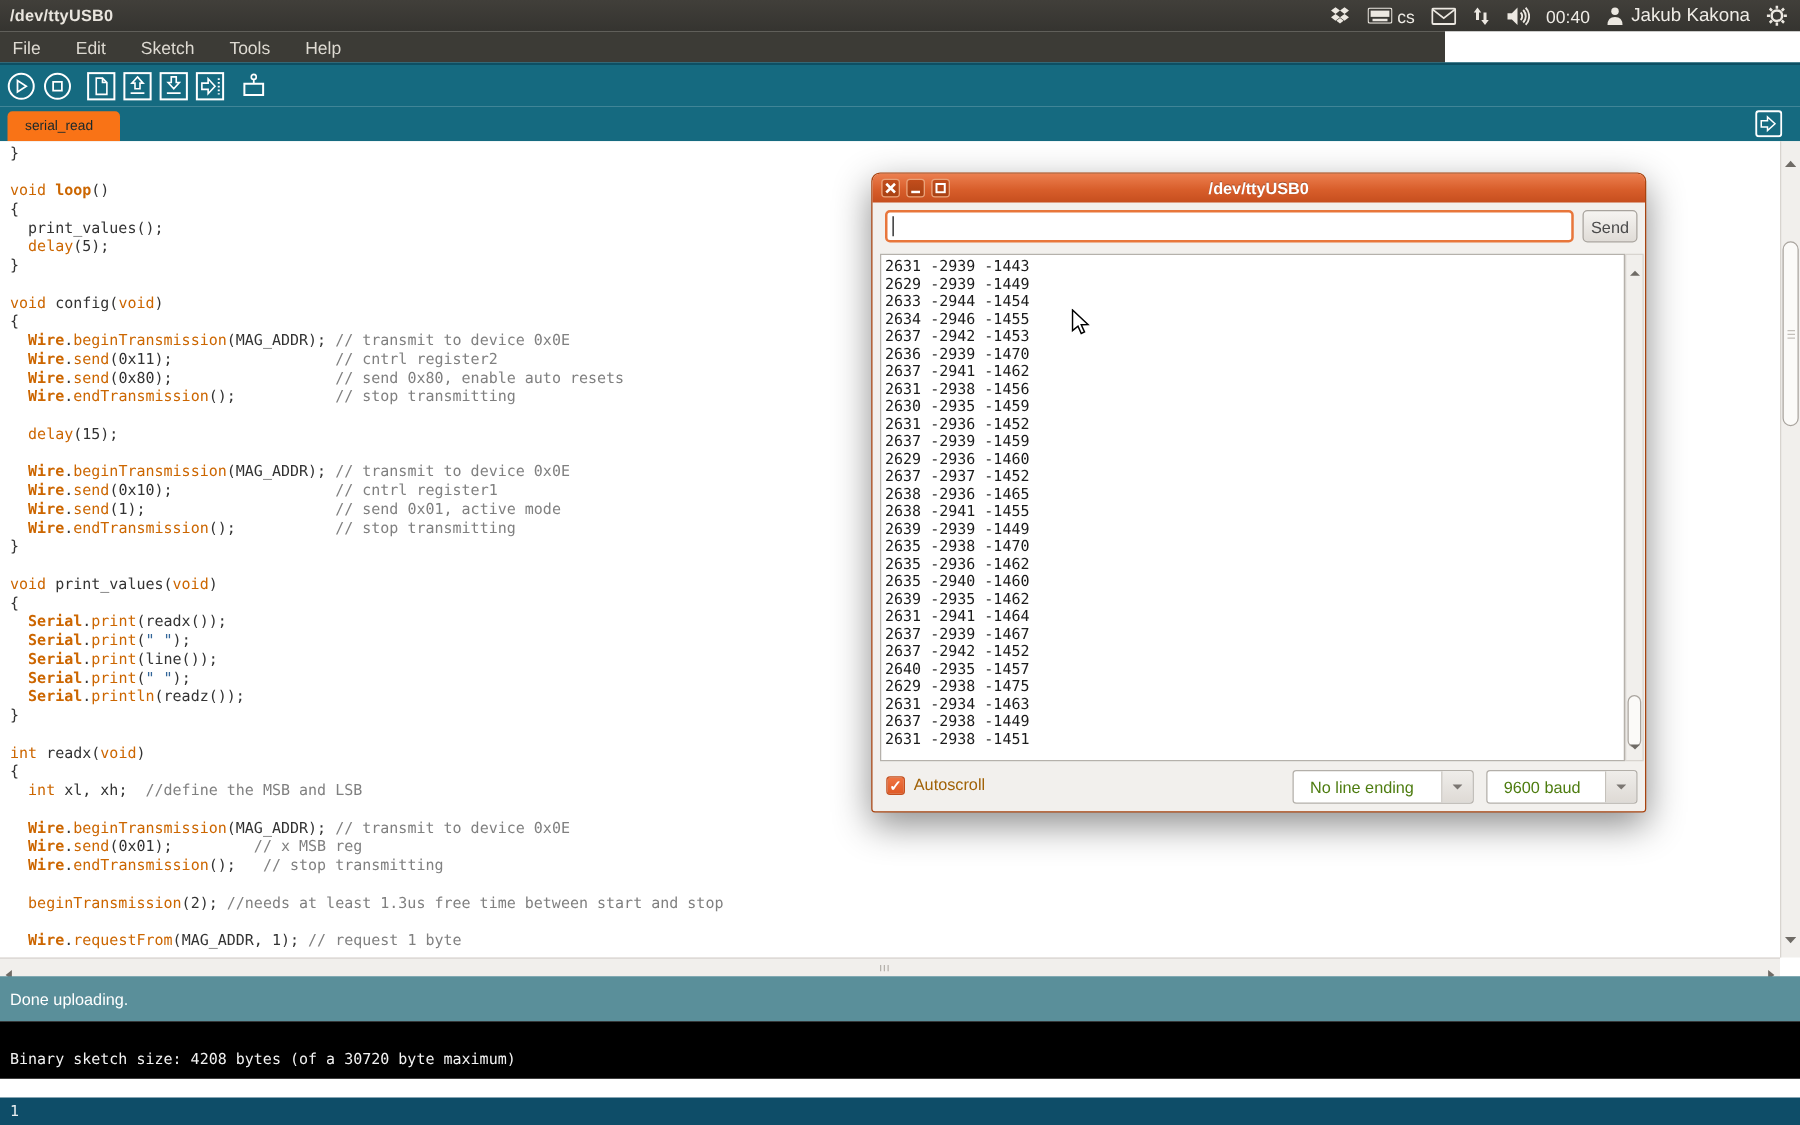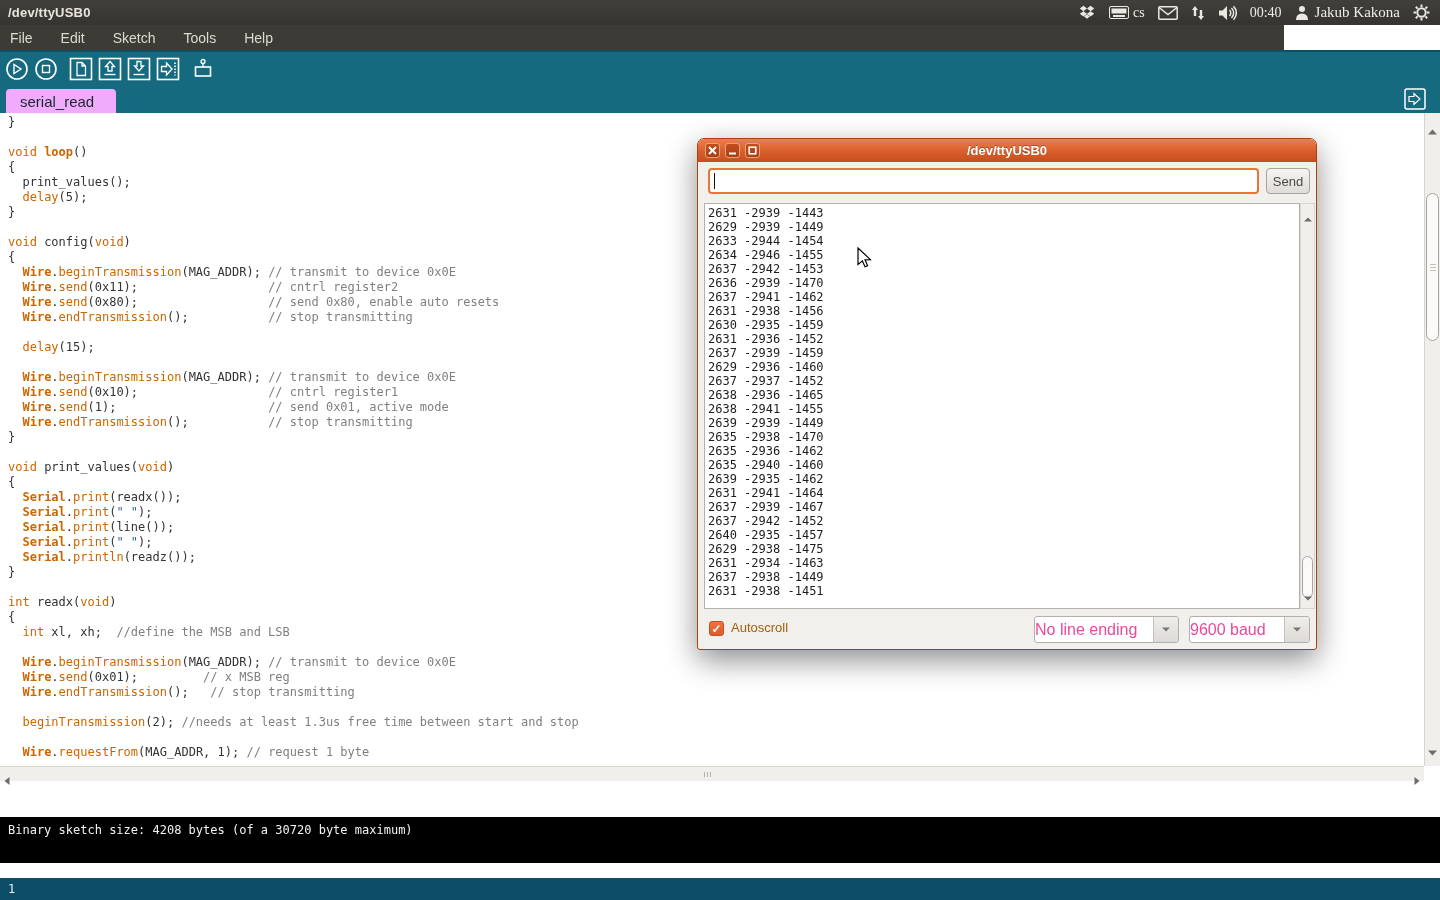--- a/index.html
+++ b/index.html
@@ -7,38 +7,38 @@
   body { font-family:"Liberation Sans", sans-serif; }
   #screen { position:relative; width:1440px; height:900px; background:#ffffff; overflow:hidden; }
 
   
   .panel { position:absolute; left:0; top:0; width:1440px; height:25px;
            background:linear-gradient(#413f3a,#353430); color:#e9e5de;
            display:flex; align-items:center; }
   .panel-title { font-weight:bold; font-size:13px; margin-left:8px; letter-spacing:.2px; }
   .tray { position:absolute; right:0; top:0; height:25px; display:flex; align-items:center; gap:13px; padding-right:10px; }
   .tray svg { display:block; }
-  .tray-text { font-size:14px; color:#efece6;font-family:Liberation Serif, serif; }
-
-  
-  .menubar { position:absolute; left:0; top:25px; width:1284px; height:25px;
+  .tray-text { font-size:14px; color:#efece6; }
+
+  
+  .menubar { position:absolute; left:0; top:25px; width:1156px; height:25px;
              background:#3c3b36; display:flex; align-items:center; gap:0; }
   .menu-item { color:#dedad2; font-size:14px; padding:0 14px; height:25px; display:flex; align-items:center; }
   .menu-item:first-child { padding-left:10px; }
 
   
   .toolbar { position:absolute; left:0; top:50px; width:1440px; height:35px;
              background:#156a80; border-top:2px solid #0d4f63; display:flex; align-items:center; gap:5px; padding-left:5px; }
   .tbtn { width:24px; height:24px; display:flex; align-items:center; justify-content:center; }
   .tbtn.gap { margin-left:6px; }
 
   
   .tabstrip { position:absolute; left:0; top:85px; width:1440px; height:28px; background:#156a80; }
-  .tab { position:absolute; left:6px; bottom:0; height:24px; padding:0 22px 0 14px; background:#f0abfc;
-         border-radius:4px 4px 0 0; display:flex; align-items:center; font-size:15px; color:#19282c; }
+  .tab { position:absolute; left:6px; bottom:0; height:24px; padding:0 22px 0 14px; background:#f97316;
+         border-radius:4px 4px 0 0; display:flex; align-items:center; font-size:11px; color:#19282c; }
   .tabstrip-btn { position:absolute; right:13px; top:2px; width:24px; height:24px; display:flex; align-items:center; justify-content:center; }
 
   
   .editor { position:absolute; left:0; top:113px; width:1424px; height:653px; background:#ffffff; overflow:hidden; }
   .code { font-family:"DejaVu Sans Mono", monospace; font-size:12px; line-height:15px; padding:2px 0 0 8px; }
   .code-line { white-space:pre; height:15px; }
   .tok-p { color:#333333; }
   .tok-k { color:#cc6600; }
   .tok-b { color:#cc6600; font-weight:bold; }
   .tok-c { color:#808080; }
@@ -55,21 +55,21 @@
   
   .hscroll { position:absolute; left:0; top:766px; width:1424px; height:15px; background:#f1efec; border-top:1px solid #d8d4cf; }
   .hscroll .arr-left  { position:absolute; left:4px;  top:4px; }
   .hscroll .arr-right { position:absolute; right:4px; top:4px; }
   .hgrip { position:absolute; left:707px; top:5px; width:1px; height:5px; background:#b5b1ab; box-shadow:-3px 0 0 #b5b1ab, 3px 0 0 #b5b1ab; }
 
   
   .statusbar { position:absolute; left:0; top:781px; width:1440px; height:36px; background:#5a8f9a;
                display:flex; align-items:center; color:#ffffff; font-size:13px; padding-left:8px; }
   .console { position:absolute; left:0; top:817px; width:1440px; height:46px; background:#000000;
-             color:#f2f2f2; font-family:"DejaVu Sans Mono", monospace; font-size:12px; padding:6px 0 0 8px; }
+             color:#f2f2f2; font-family:"DejaVu Sans Mono", monospace; font-size:12px; padding:23px 0 0 8px; }
   .footer { position:absolute; left:0; top:878px; width:1440px; height:22px; background:#0e4d68;
             color:#e8eef0; font-family:"DejaVu Sans Mono", monospace; font-size:12px; display:flex; align-items:center; padding-left:8px; }
 
   
   .sm-window { position:absolute; left:697px; top:138px; width:620px; height:512px;
                background:#f2f0ed; border:1px solid #a8430f; border-radius:7px 7px 3px 3px;
                box-shadow:0 10px 30px rgba(0,0,0,.45); }
   .sm-titlebar { position:absolute; left:0; top:0; width:100%; height:23px;
                  background:linear-gradient(#ec7f4f,#d85e2b 55%,#c64e1e);
                  border-radius:6px 6px 0 0; display:flex; align-items:center; justify-content:center; }
@@ -91,21 +91,21 @@
                border:1px solid #a9a49e; border-radius:6px; }
   .sm-vscroll .arr-up { position:absolute; top:4px; left:3px; }
   .sm-vscroll .arr-down { position:absolute; bottom:3px; left:3px; }
   .sm-bottom { position:absolute; left:0; top:477px; width:100%; height:33px; }
   .sm-check { position:absolute; left:11px; top:5px; width:15px; height:15px; border-radius:3px;
               background:linear-gradient(#ef7442,#e05a26); border:1px solid #c44f1e;
               color:#ffffff; font-size:12px; font-weight:bold; display:flex; align-items:center; justify-content:center; }
   .sm-checklabel { position:absolute; left:33px; top:4px; font-size:13px; color:#a16207; }
   .dropdown { position:absolute; top:0; height:27px; background:#ffffff; border:1px solid #b3afa9;
               border-radius:3px; display:flex; align-items:center; overflow:hidden; }
-  .dd-label { flex:1; font-size:16px; color:#ec4899; padding-left:0; white-space:nowrap; }
+  .dd-label { flex:1; font-size:13px; color:#4d7c0f; padding-left:13px; white-space:nowrap; }
   .dd-btn { width:25px; height:100%; background:linear-gradient(#efedea,#dedad5); border-left:1px solid #c5c1bb;
             display:flex; align-items:center; justify-content:center; }
   .dd1 { left:336px; width:145px; }
   .dd2 { left:491px; width:121px; }
 
   .caret { position:absolute; left:5px; top:4px; width:1px; height:16px; background:#111; }
 
   
   .cursor { position:absolute; left:857px; top:247px; }
 </style>
@@ -301,20 +301,23 @@
   <div class="hscroll">
     <span class="arr-left"><svg width="6" height="8" viewBox="0 0 6 8">
           <path d="M5.5 0 L0.5 4 L5.5 8 Z" fill="#6f6b66"></path>
         </svg></span>
     <span class="hgrip"></span>
     <span class="arr-right"><svg width="6" height="8" viewBox="0 0 6 8">
           <path d="M0.5 0 L5.5 4 L0.5 8 Z" fill="#6f6b66"></path>
         </svg></span>
   </div>
 
+  <div class="statusbar">
+    <span>Done uploading.</span>
+  </div>
 
   <div class="console">
     <span>Binary sketch size: 4208 bytes (of a 30720 byte maximum)</span>
   </div>
 
   <div class="footer">
     <span>1</span>
   </div>
 
   <div class="sm-window">

